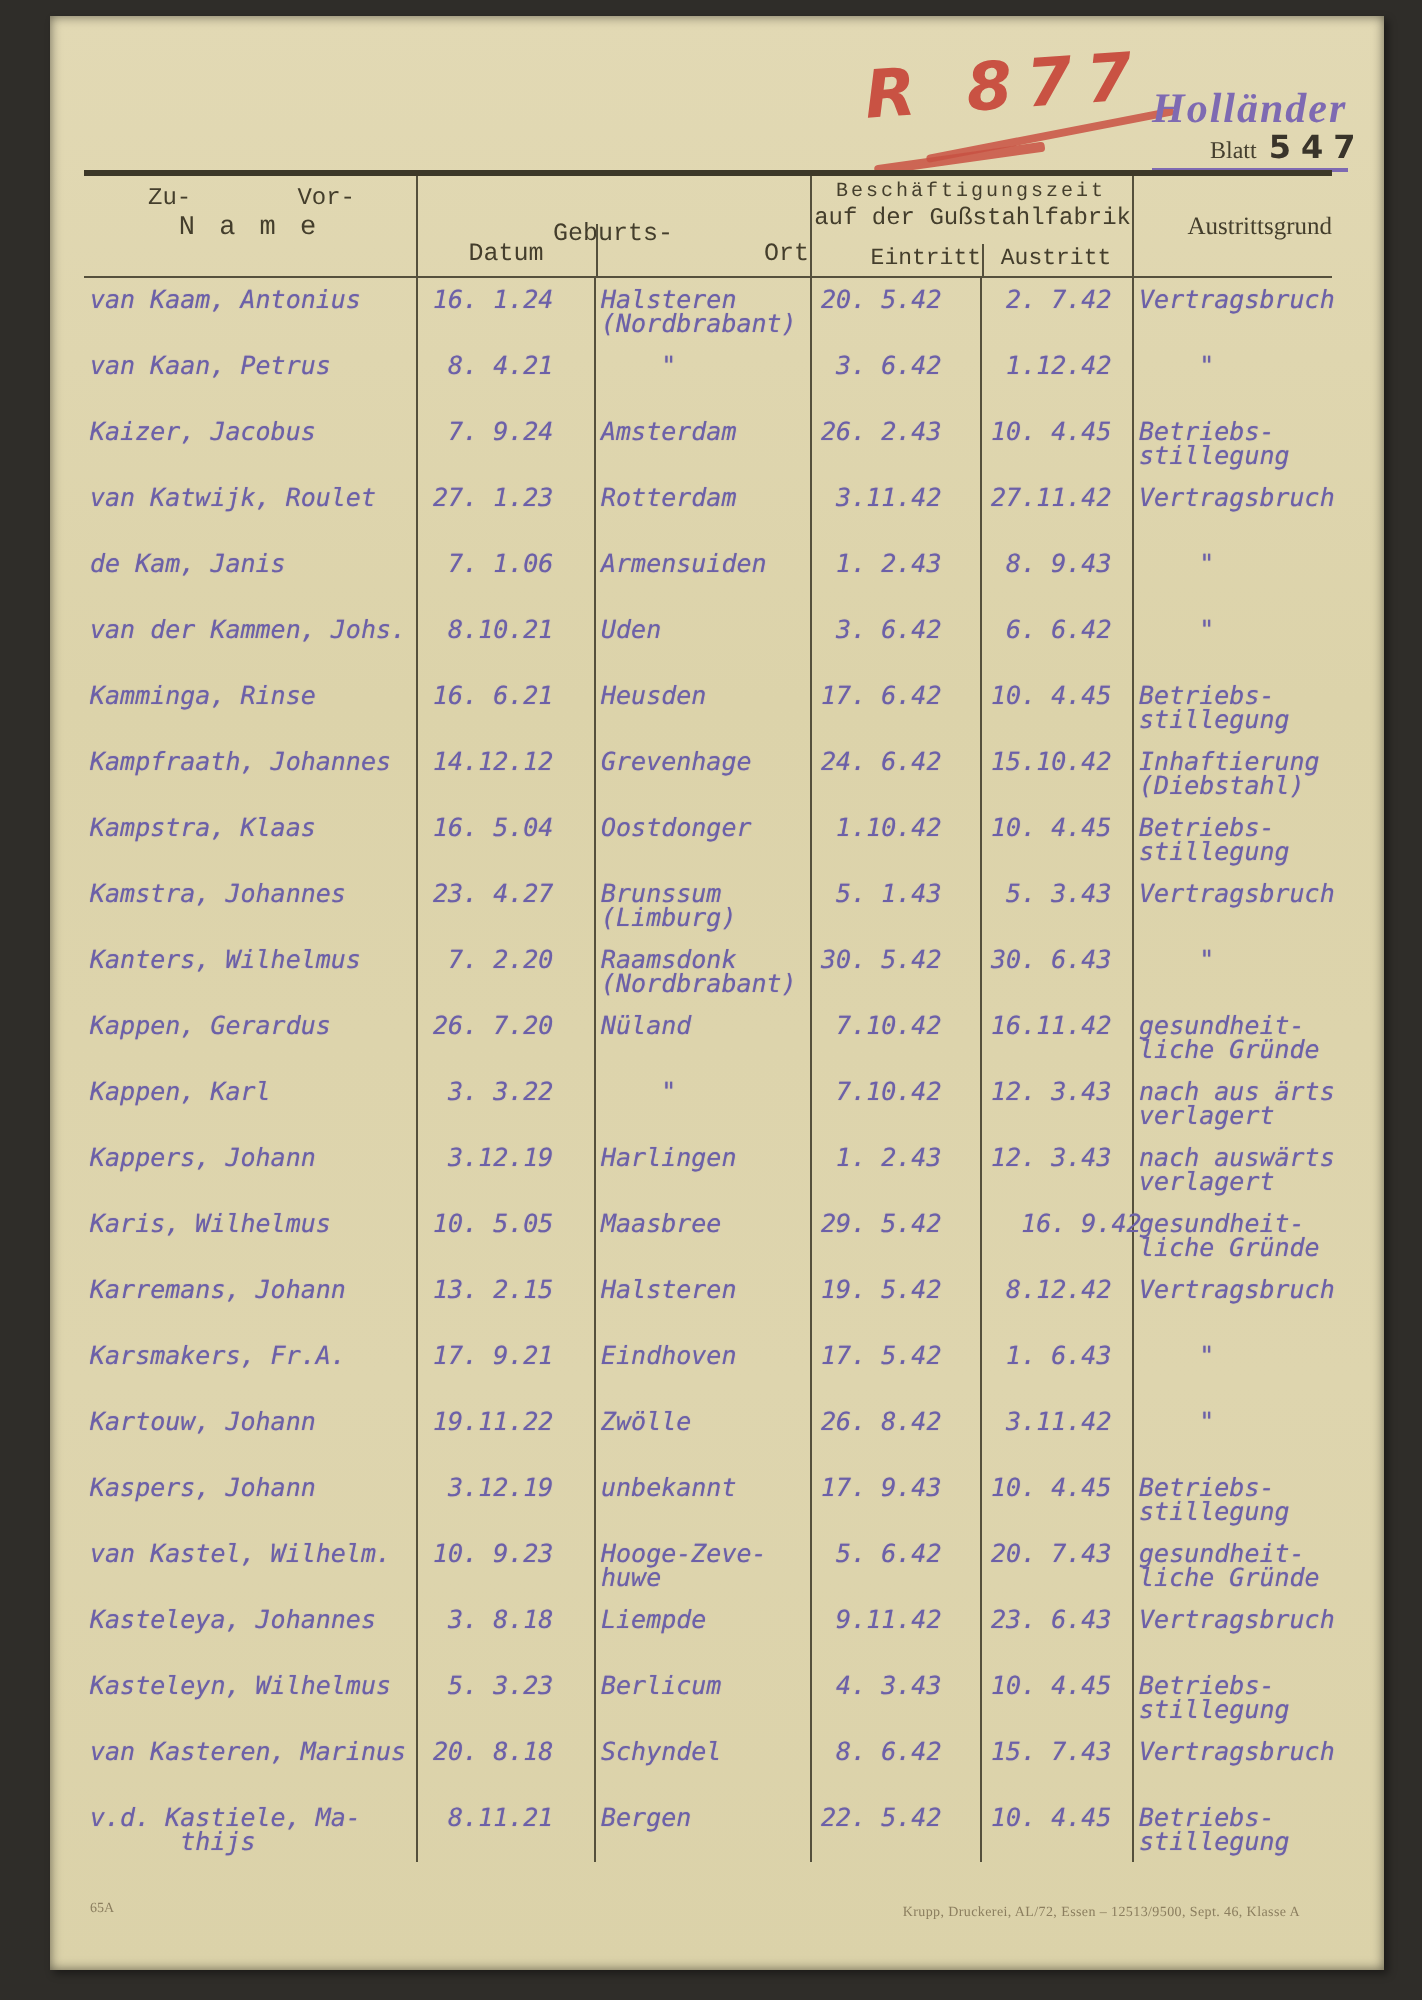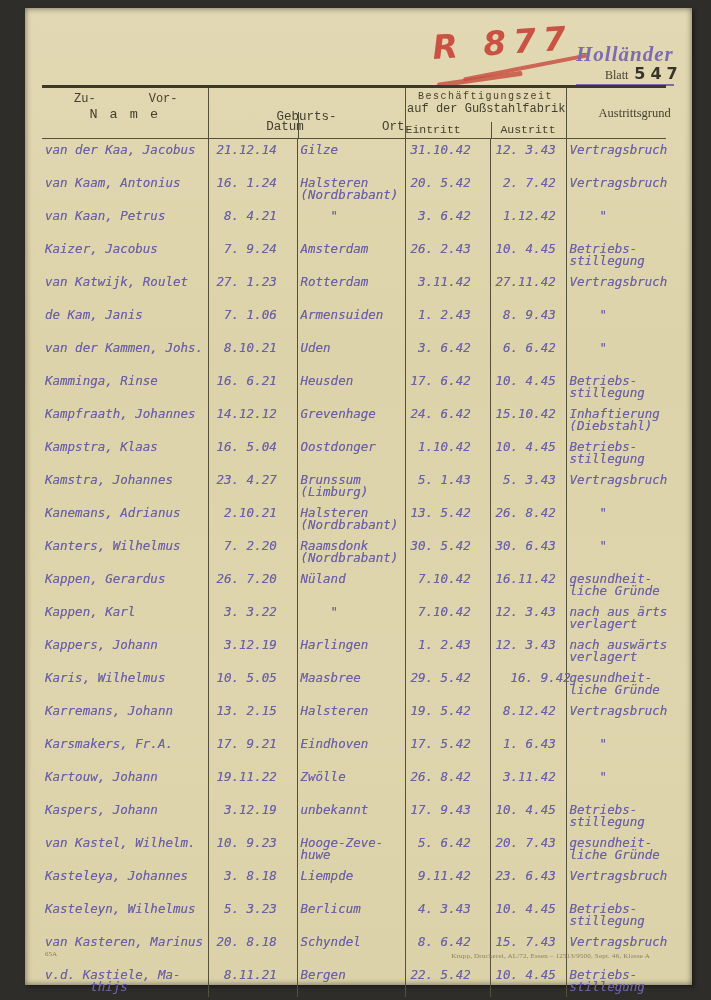--- a/index.html
+++ b/index.html
@@ -46,31 +46,31 @@
   thead th{
     border-bottom:1.5px solid #55503c;
     font-weight:normal;color:#443e2c;font-size:12.5px;
     padding:0;height:50px;vertical-align:top;position:relative;
   }
   th.bR{border-right:1px solid #55503c;font-family:Liberation Mono, monospace;}
   .n1{display:flex;justify-content:space-between;margin:4px 30px 0 32px;font-size:12px;}
   .n2{margin-top:1px;letter-spacing:2px;font-size:13.5px;}
   .g1{text-align:center;margin-top:22px;}
   .g2{position:absolute;left:0;right:0;bottom:4px;display:flex;}
-  .g2 .half-a{width:89px;text-align:center;padding-left:32px;}
+  .g2 .half-a{width:89px;text-align:center;}
   .g2 .half-b{flex:1;text-align:right;}
   .vdiv{position:absolute;width:1px;background:#55503c;}
   #div-datum-ort{left:89px;top:24px;bottom:0;}
   #div-ein-aus{left:85px;top:34px;bottom:0;}
   .b1{text-align:center;margin-top:3px;font-size:10px;letter-spacing:1.5px;}
   .b2{text-align:right;font-size:12px;margin-top:0px;}
   .b3{position:absolute;left:0;right:0;bottom:2px;display:flex;font-size:11.5px;}
-  .b3 .half-a{width:85px;text-align:left;}
+  .b3 .half-a{width:85px;text-align:right;}
   .b3 .half-b{flex:1;text-align:center;}
-  .grund-h{vertical-align:middle !important;text-align:left;padding-left:32px;}
+  .grund-h{vertical-align:middle !important;text-align:right;}
   
   tbody td{
     vertical-align:top;height:28px;padding:5px 0 0 3px;
     font-family:"DejaVu Sans Mono", monospace;font-style:italic;
     font-size:12.5px;line-height:11.5px;color:#6c60a8;
     white-space:pre;text-shadow:0 0 .5px rgba(108,96,168,.65);
   }
   tbody td.bL{border-left:1px solid #55503c;}
   tbody td.datum{padding-left:8px;}
   tbody td.ein,tbody td.aus{padding-left:5px;}
@@ -134,28 +134,20 @@
             <span class="half-a">Eintritt</span>
             <span class="half-b">Austritt</span>
           </div>
           <div class="vdiv" id="div-ein-aus"></div>
         </th>
         <th class="grund-h">Austrittsgrund</th>
       </tr>
     </thead>
     <tbody id="rows">
         <tr>
-    <td class="name">van der Kaa, Jacobus</td>
-    <td class="bL datum">21.12.14</td>
-    <td class="bL ort">Gilze</td>
-    <td class="bL ein">31.10.42</td>
-    <td class="bL aus">12. 3.43</td>
-    <td class="bL grund">Vertragsbruch</td>
-  </tr>
-        <tr>
     <td class="name">van Kaam, Antonius</td>
     <td class="bL datum">16. 1.24</td>
     <td class="bL ort">Halsteren
 (Nordbrabant)</td>
     <td class="bL ein">20. 5.42</td>
     <td class="bL aus"> 2. 7.42</td>
     <td class="bL grund">Vertragsbruch</td>
   </tr>
         <tr>
     <td class="name">van Kaan, Petrus</td>
@@ -226,29 +218,20 @@
 stillegung</td>
   </tr>
         <tr>
     <td class="name">Kamstra, Johannes</td>
     <td class="bL datum">23. 4.27</td>
     <td class="bL ort">Brunssum
 (Limburg)</td>
     <td class="bL ein"> 5. 1.43</td>
     <td class="bL aus"> 5. 3.43</td>
     <td class="bL grund">Vertragsbruch</td>
-  </tr>
-        <tr>
-    <td class="name">Kanemans, Adrianus</td>
-    <td class="bL datum"> 2.10.21</td>
-    <td class="bL ort">Halsteren
-(Nordbrabant)</td>
-    <td class="bL ein">13. 5.42</td>
-    <td class="bL aus">26. 8.42</td>
-    <td class="bL grund">    "</td>
   </tr>
         <tr>
     <td class="name">Kanters, Wilhelmus</td>
     <td class="bL datum"> 7. 2.20</td>
     <td class="bL ort">Raamsdonk
 (Nordbrabant)</td>
     <td class="bL ein">30. 5.42</td>
     <td class="bL aus">30. 6.43</td>
     <td class="bL grund">    "</td>
   </tr>

